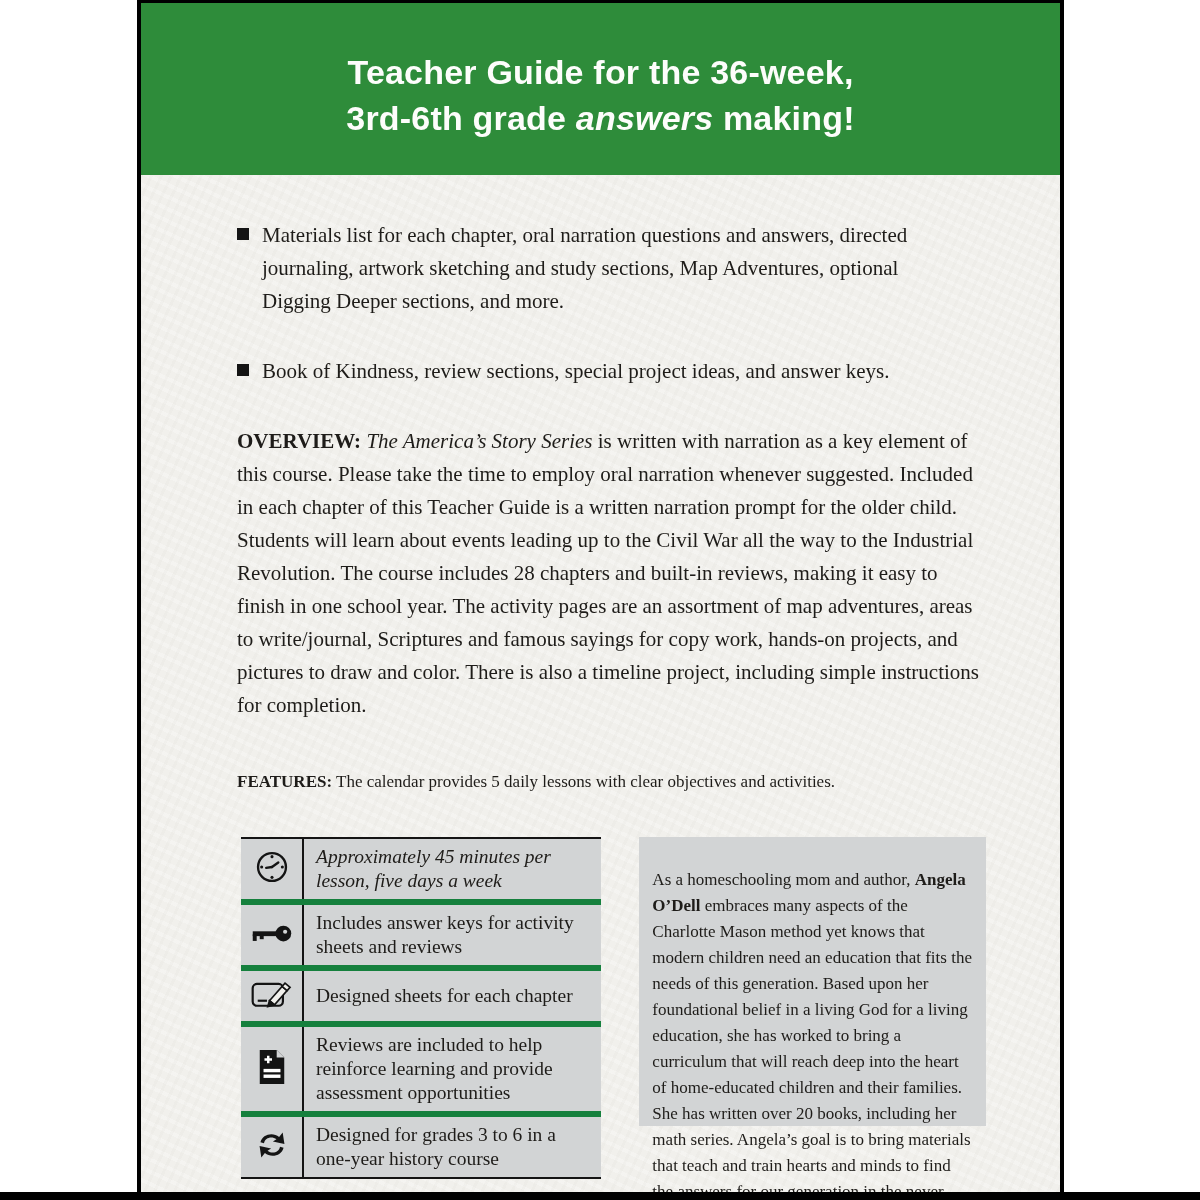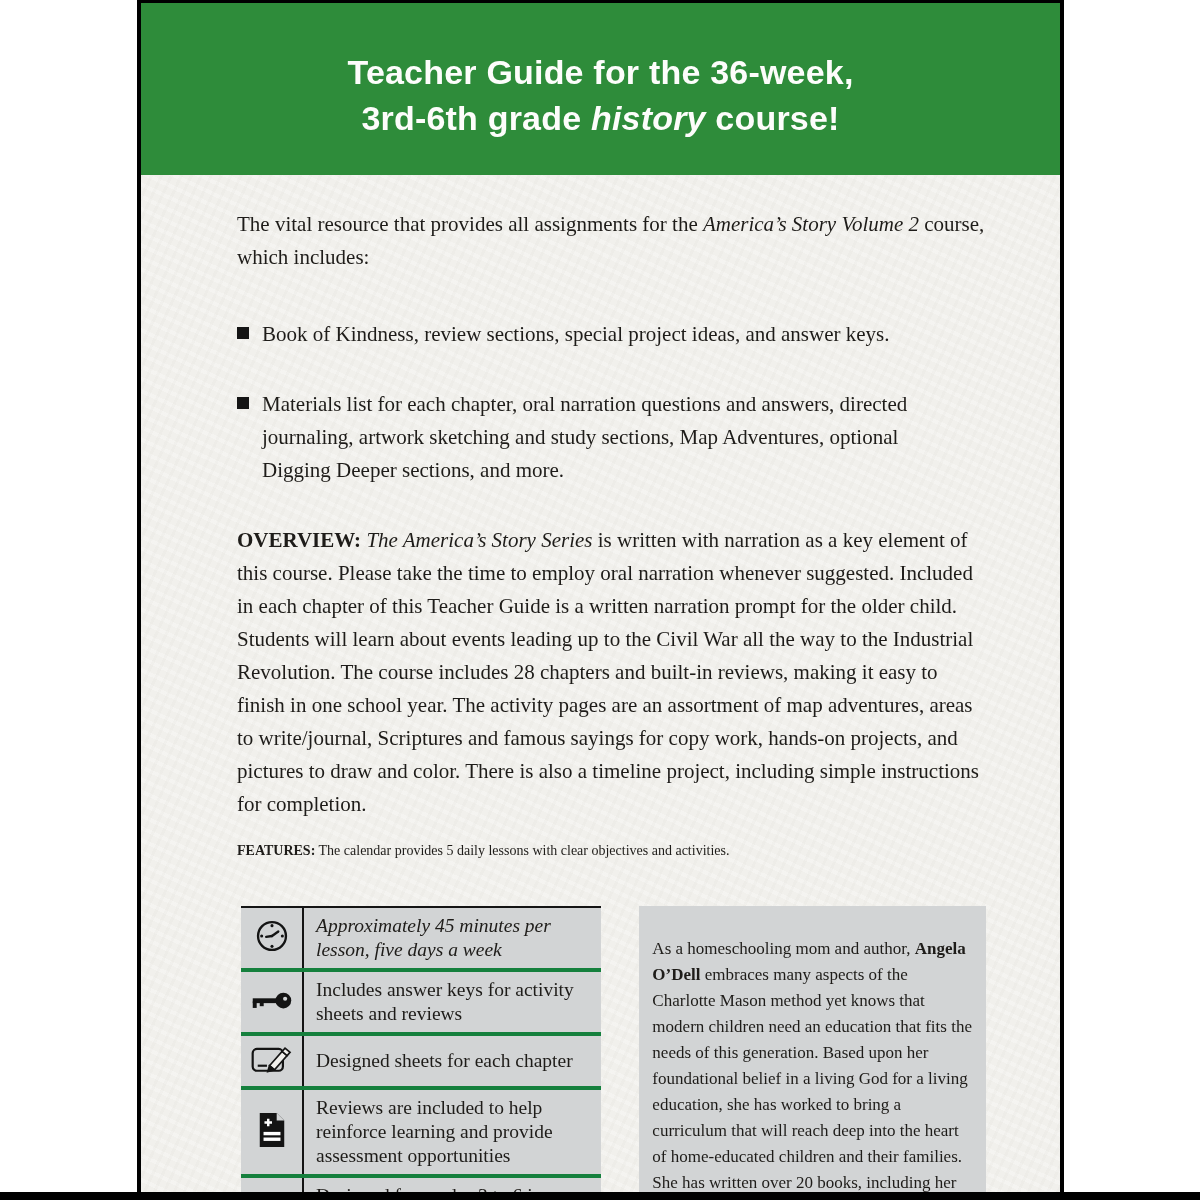--- a/index.html
+++ b/index.html
@@ -35,53 +35,52 @@
   .intro{margin-top:33px;font-size:21px;line-height:33px;max-width:752px;}
   .intro i, .overview i{font-style:italic;}
 
   .bullets{list-style:none;margin-top:44px;}
   .bullet{position:relative;padding-left:25px;max-width:726px;font-size:21px;line-height:33px;margin-bottom:37px;}
   .bullet .sq{position:absolute;left:0;top:9px;width:12px;height:12px;background:#141414;display:inline-block;}
 
   .overview{margin-top:2px;font-size:21px;line-height:33px;max-width:754px;}
   .overview b, .features b{font-weight:bold;}
 
-  .features{margin-top:14px;font-size:14px;line-height:31px;}
+  .features{margin-top:44px;font-size:17px;line-height:31px;}
 
   .cols{display:flex;gap:38px;margin-top:40px;margin-left:4px;}
   .feature-table{width:372px;border-collapse:collapse;background:var(--panel-gray);
     border-top:2px solid #141414;border-bottom:2px solid #141414;}
-  .feature-table td{border-top:4px solid #15803d;vertical-align:middle;}
+  .feature-table td{border-top:6px solid #15803d;vertical-align:middle;}
   .feature-table tr:first-child td{border-top:none;font-style:italic;}
   .icon-cell{width:62px;border-right:2px solid #141414;text-align:center;padding:6px 4px;}
   .text-cell{padding:6px 8px 6px 12px;font-size:19.5px;line-height:24px;}
 
   .author-box{width:357px;height:289px;background:var(--panel-gray);padding:30px 13px 0 13px;}
   .author-box p{font-size:17px;line-height:26px;}
   .author-box b{font-weight:bold;}
 </style>
 </head>
 <body>
 
 <div class="cover">
 
   <div class="banner">
     <div class="banner-title">
       <span>Teacher Guide for the 36-week,</span><br>
-      <span>3rd-6th grade </span><i>history</i><span> course!</span>
+      <span>3rd-6th grade </span><i>answers</i><span> making!</span>
     </div>
   </div>
 
   <div class="content">
 
-    <p class="intro"><span>The vital resource that provides all assignments for the </span><i>America’s Story Volume 2</i><span> course, which includes:</span></p>
 
     <ul class="bullets">
+      <li class="bullet"><span class="sq"></span><span>Materials list for each chapter, oral narration questions and answers, directed journaling, artwork sketching and study sections, Map Adventures, optional Digging Deeper sections, and more.</span></li>
       <li class="bullet"><span class="sq"></span><span>Book of Kindness, review sections, special project ideas, and answer keys.</span></li>
-      <li class="bullet"><span class="sq"></span><span>Materials list for each chapter, oral narration questions and answers, directed journaling, artwork sketching and study sections, Map Adventures, optional Digging Deeper sections, and more.</span></li>
     </ul>
 
     <p class="overview"><b>OVERVIEW:</b> <i>The America’s Story Series</i><span> is written with narration as a key element of this course. Please take the time to employ oral narration whenever suggested. Included in each chapter of this Teacher Guide is a written narration prompt for the older child. Students will learn about events leading up to the Civil War all the way to the Industrial Revolution. The course includes 28 chapters and built-in reviews, making it easy to finish in one school year. The activity pages are an assortment of map adventures, areas to write/journal, Scriptures and famous sayings for copy work, hands-on projects, and pictures to draw and color. There is also a timeline project, including simple instructions for completion.</span></p>
 
     <p class="features"><b>FEATURES:</b> <span>The calendar provides 5 daily lessons with clear objectives and activities.</span></p>
 
     <div class="cols">
 
       <table class="feature-table">
         <tbody>

